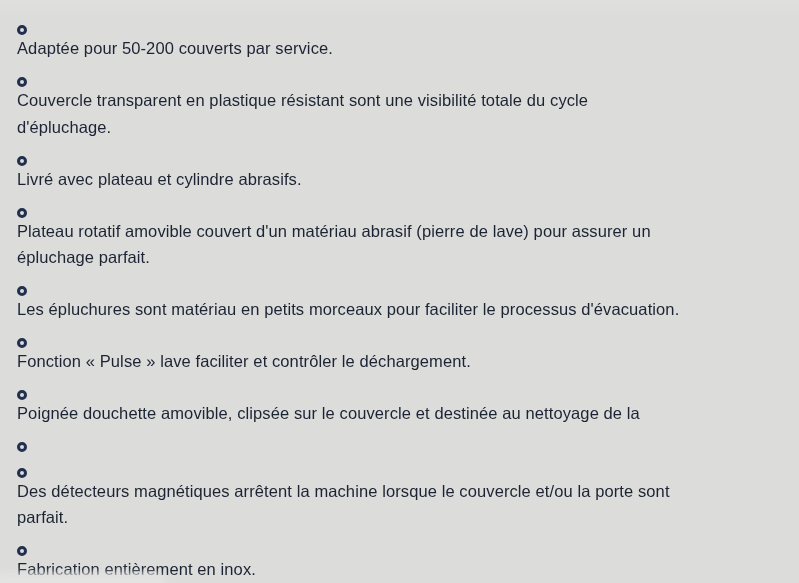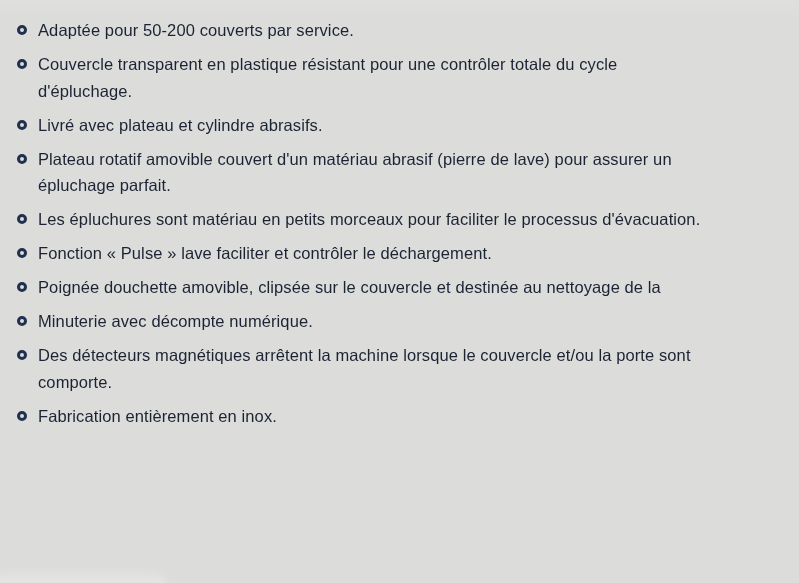--- a/index.html
+++ b/index.html
@@ -32,20 +32,21 @@
   }
   ul.feature-list {
     list-style: none;
     margin: 0;
     padding: 17px 20px 0 17px;
   }
   li.feature-item {
     display: flex;
     align-items: flex-start;
     margin: 0 0 7.5px 0;
+    flex-direction: column;
   }
   .bullet-icon {
     flex: 0 0 auto;
     width: 10px;
     height: 10px;
     box-sizing: border-box;
     border: 3px solid #22304f;
     border-radius: 50%;
     margin-top: 8px;
     margin-right: 11px;
@@ -67,21 +68,21 @@
   <ul class="feature-list">
       <li class="feature-item">
         <span class="bullet-icon"></span>
         <div class="feature-text">
           <div class="feature-line">Adaptée pour 50-200 couverts par service.</div>
         </div>
       </li>
       <li class="feature-item">
         <span class="bullet-icon"></span>
         <div class="feature-text">
-          <div class="feature-line">Couvercle transparent en plastique résistant pour une contrôler totale du cycle</div>
+          <div class="feature-line">Couvercle transparent en plastique résistant sont une visibilité totale du cycle</div>
           <div class="feature-line">d'épluchage.</div>
         </div>
       </li>
       <li class="feature-item">
         <span class="bullet-icon"></span>
         <div class="feature-text">
           <div class="feature-line">Livré avec plateau et cylindre abrasifs.</div>
         </div>
       </li>
       <li class="feature-item">
@@ -104,29 +105,26 @@
         </div>
       </li>
       <li class="feature-item">
         <span class="bullet-icon"></span>
         <div class="feature-text">
           <div class="feature-line">Poignée douchette amovible, clipsée sur le couvercle et destinée au nettoyage de la</div>
         </div>
       </li>
       <li class="feature-item">
         <span class="bullet-icon"></span>
-        <div class="feature-text">
-          <div class="feature-line">Minuterie avec décompte numérique.</div>
-        </div>
       </li>
       <li class="feature-item">
         <span class="bullet-icon"></span>
         <div class="feature-text">
           <div class="feature-line">Des détecteurs magnétiques arrêtent la machine lorsque le couvercle et/ou la porte sont</div>
-          <div class="feature-line">comporte.</div>
+          <div class="feature-line">parfait.</div>
         </div>
       </li>
       <li class="feature-item">
         <span class="bullet-icon"></span>
         <div class="feature-text">
           <div class="feature-line">Fabrication entièrement en inox.</div>
         </div>
       </li>
     </ul>
   <div class="corner-glow"></div>

